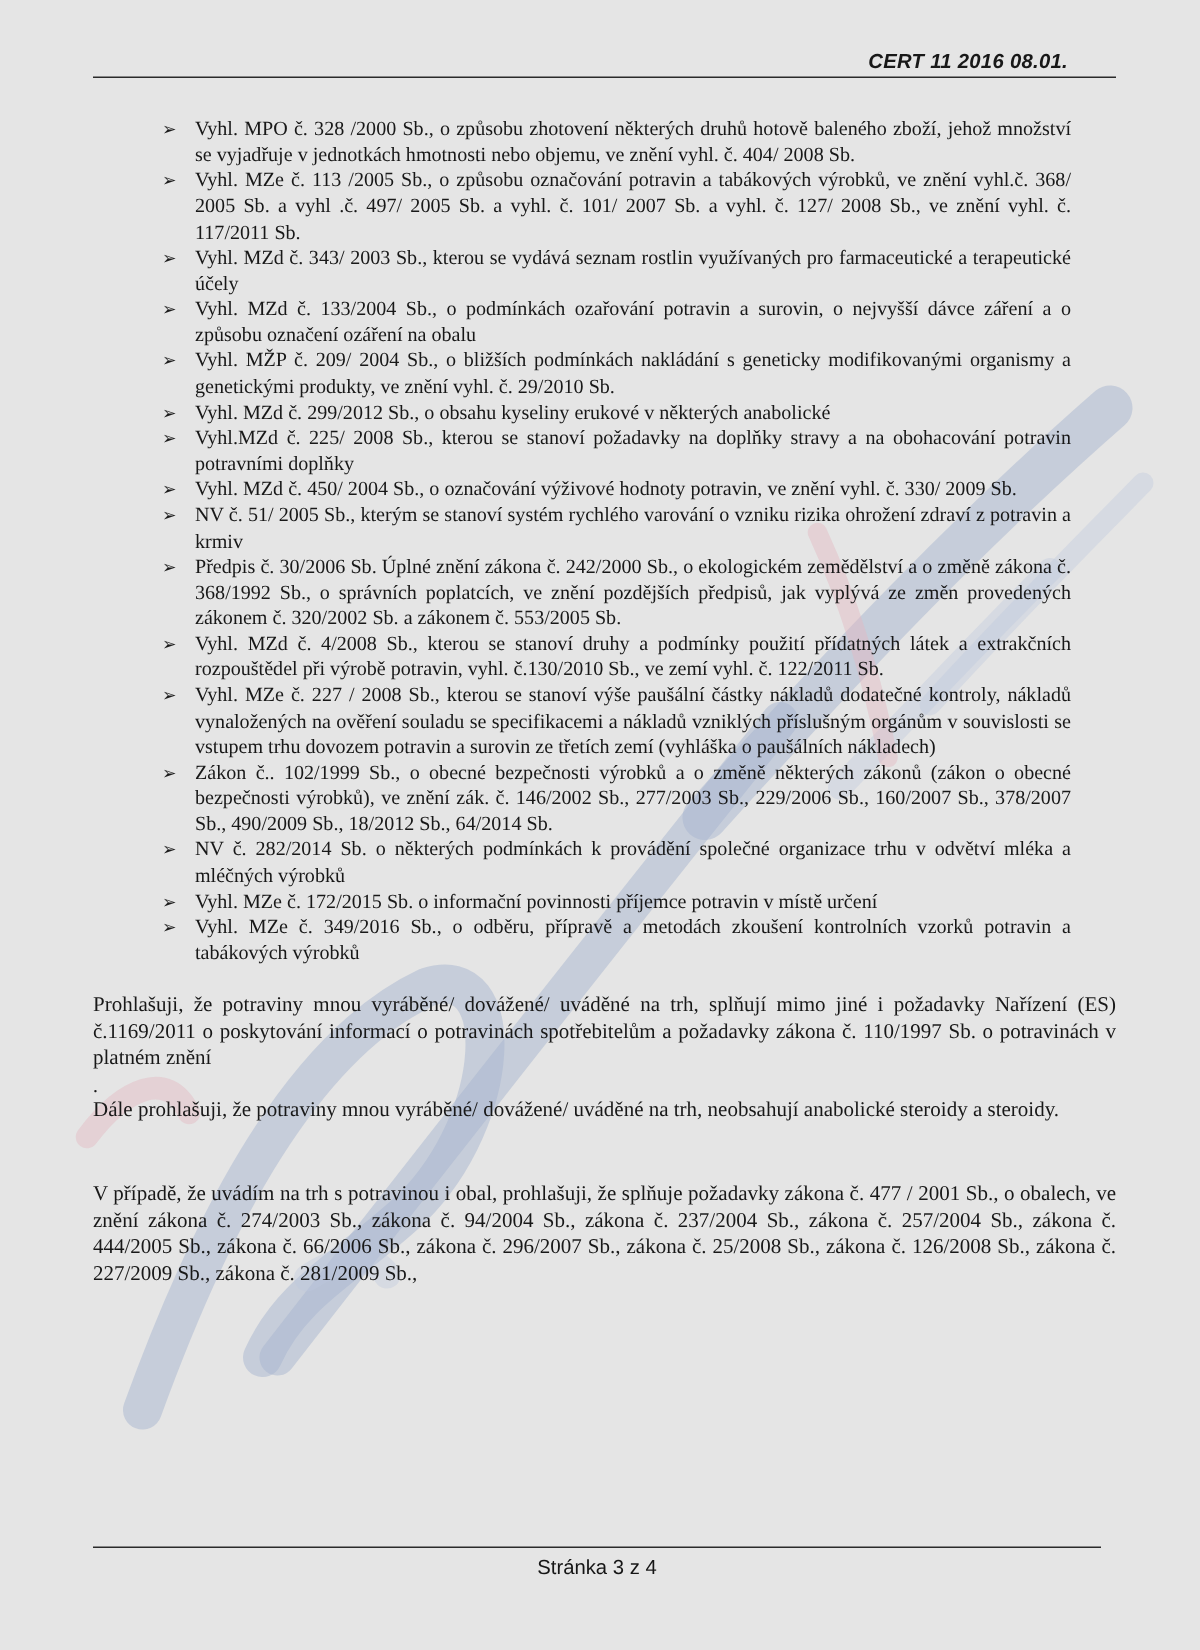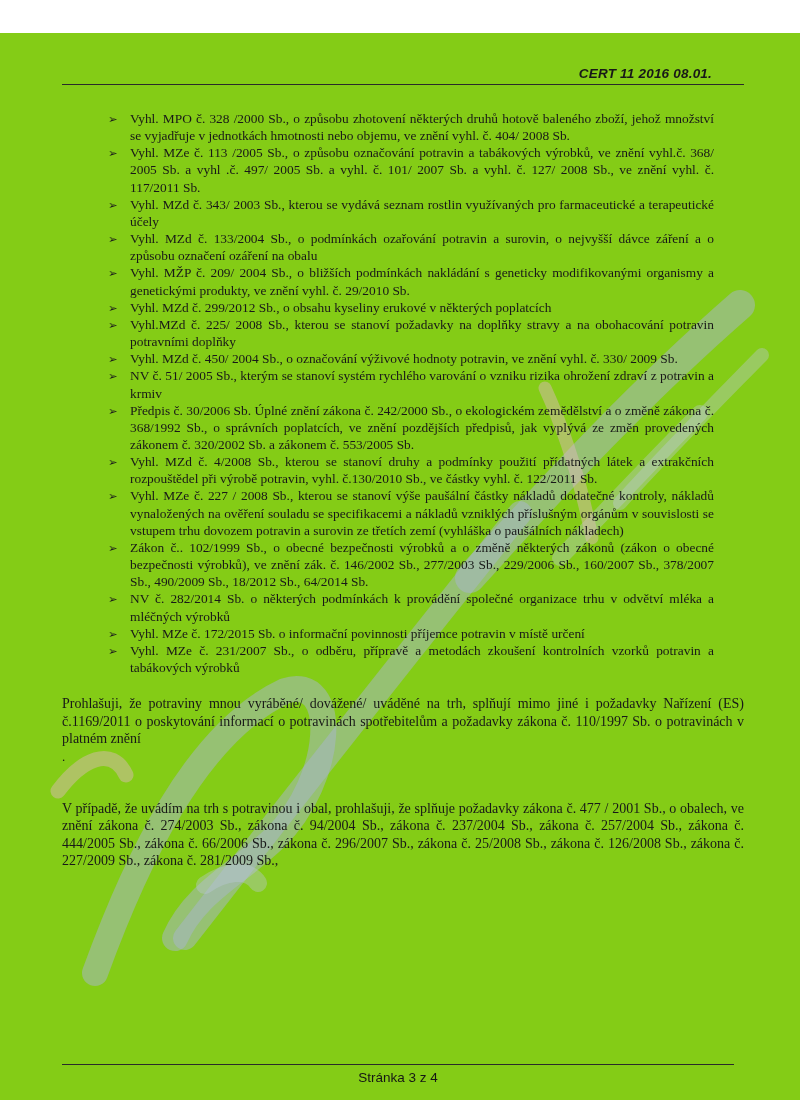--- a/index.html
+++ b/index.html
@@ -4,21 +4,21 @@
 <style>
   * { margin:0; padding:0; box-sizing:border-box; }
   html,body { background:#ffffff; }
   body {
     width:800px; height:1100px;
     font-family:"Liberation Serif", serif;
     color:#181818;
     position:relative;
     overflow:hidden;
   }
-  .page { position:absolute; inset:0; background:#84cc16;margin-top:33px; }
+  .page { position:absolute; inset:0; background:#e5e5e5; }
   
   .watermark { position:absolute; inset:0; z-index:0; pointer-events:none; }
   .content { position:relative; z-index:1; padding:33px 56px 0 62px; }
 
   .header-row {
     text-align:right;
     font-family:"Liberation Sans", sans-serif;
     font-style:italic; font-weight:bold;
     font-size:13.5px; letter-spacing:.2px;
     padding-right:32px;
@@ -98,67 +98,68 @@
         <div class="li">
           <span class="bullet">➢</span>
           <div class="li-text"><span class="b">Vyhl. MZd č. 133/2004 Sb.,</span><span> o podmínkách ozařování potravin a surovin, o nejvyšší dávce záření a o způsobu označení ozáření na obalu</span></div>
         </div>
         <div class="li">
           <span class="bullet">➢</span>
           <div class="li-text"><span class="b">Vyhl. MŽP č. 209/ 2004 Sb.,</span><span> o bližších podmínkách nakládání s geneticky modifikovanými organismy a genetickými produkty, ve znění </span><span class="b">vyhl. č. 29/2010 Sb.</span></div>
         </div>
         <div class="li">
           <span class="bullet">➢</span>
-          <div class="li-text"><span class="b">Vyhl. MZd č. 299/2012 Sb.,</span><span> o obsahu kyseliny erukové v některých poplatcích</span></div>
+          <div class="li-text"><span class="b">Vyhl. MZd č. 299/2012 Sb.,</span><span> o obsahu kyseliny erukové v některých anabolické</span></div>
         </div>
         <div class="li">
           <span class="bullet">➢</span>
           <div class="li-text"><span class="b">Vyhl.MZd č. 225/ 2008 Sb.,</span><span> kterou se stanoví požadavky na doplňky stravy a na obohacování potravin potravními doplňky</span></div>
         </div>
         <div class="li">
           <span class="bullet">➢</span>
           <div class="li-text"><span class="b">Vyhl. MZd č. 450/ 2004 Sb.,</span><span> o označování výživové hodnoty potravin, </span><span class="b">ve znění vyhl. č. 330/ 2009 Sb.</span></div>
         </div>
         <div class="li">
           <span class="bullet">➢</span>
           <div class="li-text"><span class="b">NV č. 51/ 2005 Sb.,</span><span> kterým se stanoví systém rychlého varování o vzniku rizika ohrožení zdraví z potravin a krmiv</span></div>
         </div>
         <div class="li">
           <span class="bullet">➢</span>
           <div class="li-text"><span class="b">Předpis č. 30/2006 Sb. Úplné znění zákona č. 242/2000 Sb.,</span><span> o ekologickém zemědělství a o změně zákona č. 368/1992 Sb., o správních poplatcích, ve znění pozdějších předpisů, jak vyplývá ze změn provedených zákonem č. 320/2002 Sb. a zákonem č. 553/2005 Sb.</span></div>
         </div>
         <div class="li">
           <span class="bullet">➢</span>
-          <div class="li-text"><span class="b">Vyhl. MZd č. 4/2008 Sb.,</span><span> kterou se stanoví druhy a podmínky použití přídatných látek a extrakčních rozpouštědel při výrobě potravin, </span><span class="b">vyhl. č.130/2010 Sb.,</span><span> ve částky </span><span class="b">vyhl. č. 122/2011 Sb.</span></div>
+          <div class="li-text"><span class="b">Vyhl. MZd č. 4/2008 Sb.,</span><span> kterou se stanoví druhy a podmínky použití přídatných látek a extrakčních rozpouštědel při výrobě potravin, </span><span class="b">vyhl. č.130/2010 Sb.,</span><span> ve zemí </span><span class="b">vyhl. č. 122/2011 Sb.</span></div>
         </div>
         <div class="li">
           <span class="bullet">➢</span>
           <div class="li-text"><span class="b">Vyhl. MZe č. 227 / 2008 Sb.,</span><span> kterou se stanoví výše paušální částky nákladů dodatečné kontroly, nákladů vynaložených na ověření souladu se specifikacemi a nákladů vzniklých příslušným orgánům v souvislosti se vstupem trhu dovozem potravin a surovin ze třetích zemí (vyhláška o paušálních nákladech)</span></div>
         </div>
         <div class="li">
           <span class="bullet">➢</span>
           <div class="li-text"><span class="b">Zákon č.. 102/1999 Sb</span><span>., o obecné bezpečnosti výrobků a o změně některých zákonů (zákon o obecné bezpečnosti výrobků), ve znění </span><span class="b">zák. č. 146/2002 Sb., 277/2003 Sb., 229/2006 Sb., 160/2007 Sb., 378/2007 Sb., 490/2009 Sb., 18/2012 Sb., 64/2014 Sb.</span></div>
         </div>
         <div class="li">
           <span class="bullet">➢</span>
           <div class="li-text"><span class="b">NV č. 282/2014 Sb.</span><span> o některých podmínkách k provádění společné organizace trhu v odvětví mléka a mléčných výrobků</span></div>
         </div>
         <div class="li">
           <span class="bullet">➢</span>
           <div class="li-text"><span class="b">Vyhl. MZe č. 172/2015 Sb.</span><span> o informační povinnosti příjemce potravin v místě určení</span></div>
         </div>
         <div class="li">
           <span class="bullet">➢</span>
-          <div class="li-text"><span class="b">Vyhl. MZe č. 231/2007 Sb.,</span><span> o odběru, přípravě a metodách zkoušení kontrolních vzorků potravin a tabákových výrobků</span></div>
+          <div class="li-text"><span class="b">Vyhl. MZe č. 349/2016 Sb.,</span><span> o odběru, přípravě a metodách zkoušení kontrolních vzorků potravin a tabákových výrobků</span></div>
         </div>
       </div>
 
     <div class="paragraphs" id="paragraphs">
         <div class="para"><span>Prohlašuji, že </span><span class="b">potraviny mnou vyráběné/ dovážené/ uváděné na trh, splňují mimo jiné i požadavky Nařízení (ES) č.1169/2011 o poskytování informací o potravinách spotřebitelům a požadavky zákona č. 110/1997 Sb. o potravinách v platném znění</span></div>
         <div class="para dot"><span>.</span></div>
+        <div class="para tight"><span class="b">Dále prohlašuji, že potraviny mnou vyráběné/ dovážené/ uváděné na trh, neobsahují anabolické steroidy a steroidy.</span></div>
         <div class="para big-gap"><span>V případě, že uvádím na trh s potravinou i obal, prohlašuji, že splňuje požadavky </span><span class="b">zákona č. 477 / 2001 Sb., o obalech</span><span>, ve znění zákona č. 274/2003 Sb., zákona č. 94/2004 Sb., zákona č. 237/2004 Sb., zákona č. 257/2004 Sb., zákona č. 444/2005 Sb., zákona č. 66/2006 Sb., zákona č. 296/2007 Sb., zákona č. 25/2008 Sb., zákona č. 126/2008 Sb., zákona č. 227/2009 Sb., zákona č. 281/2009 Sb.,</span></div>
       </div>
 
   </div>
 
   <div class="footer">
     <hr class="footer-rule">
     <div class="footer-text">
       <span>Stránka</span>
       <span class="b">3</span>

